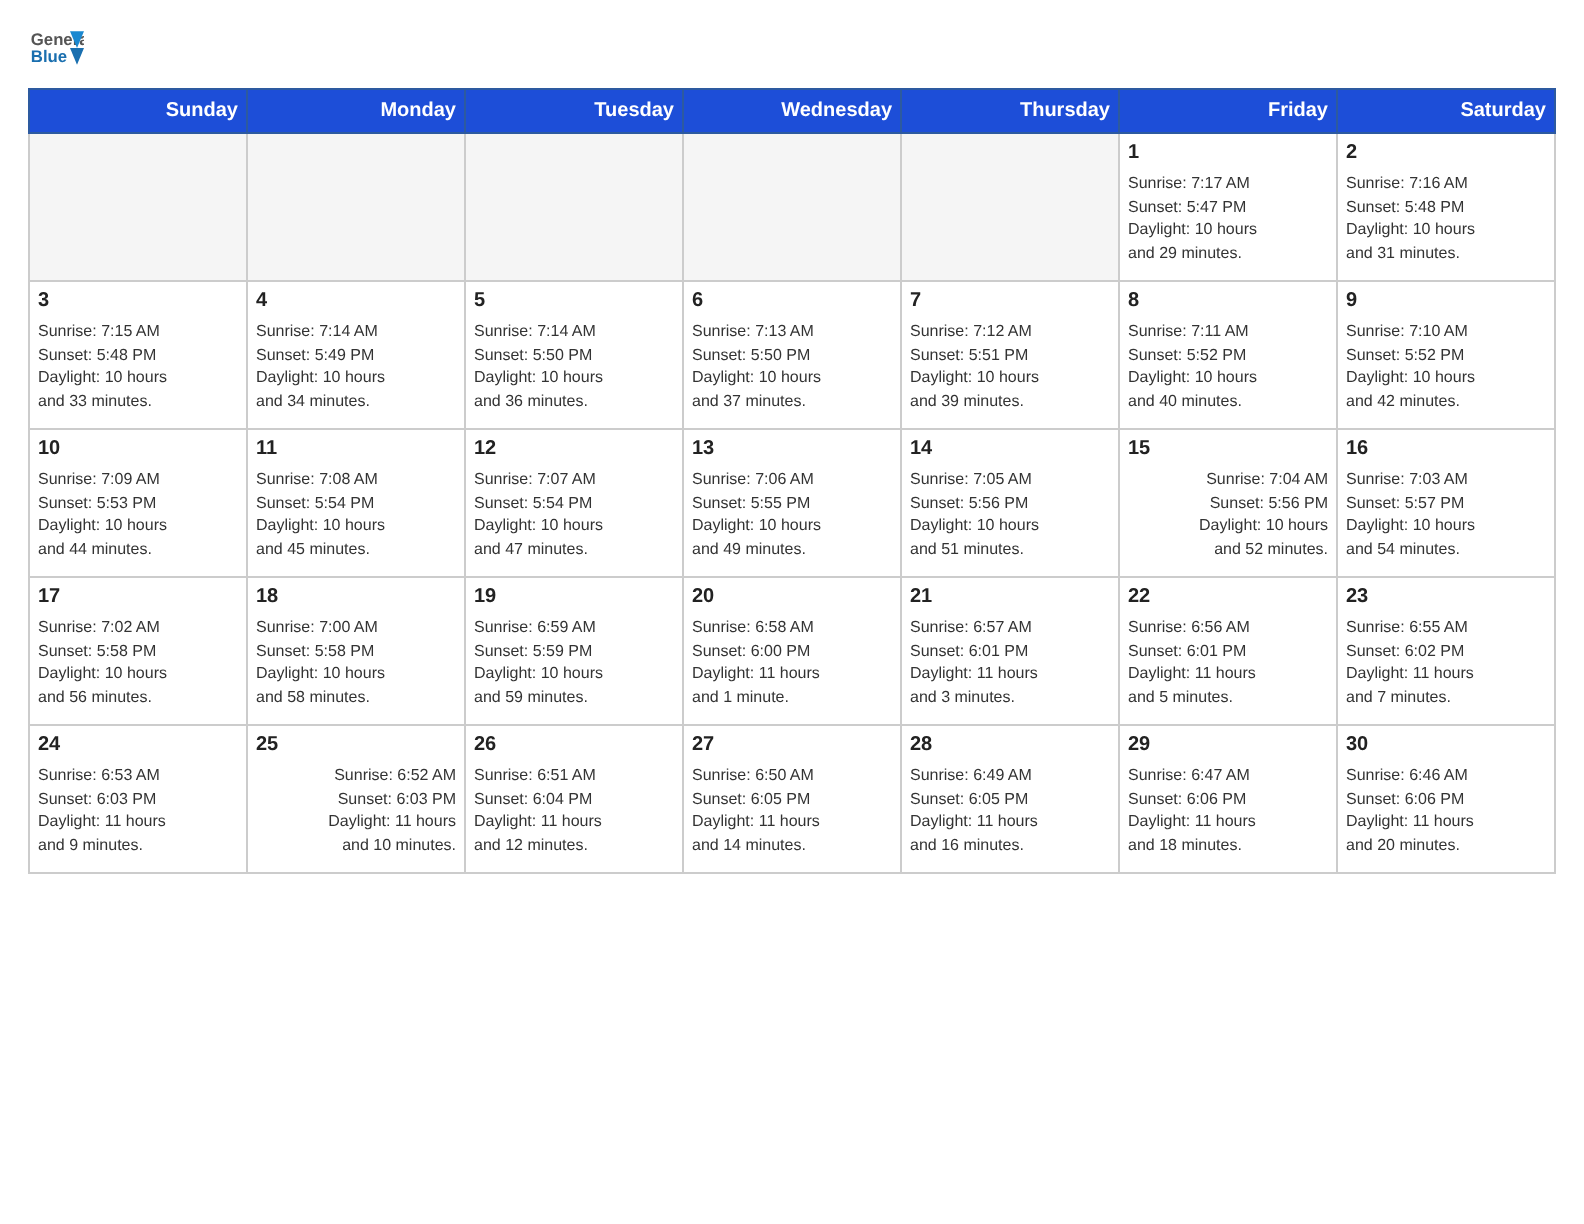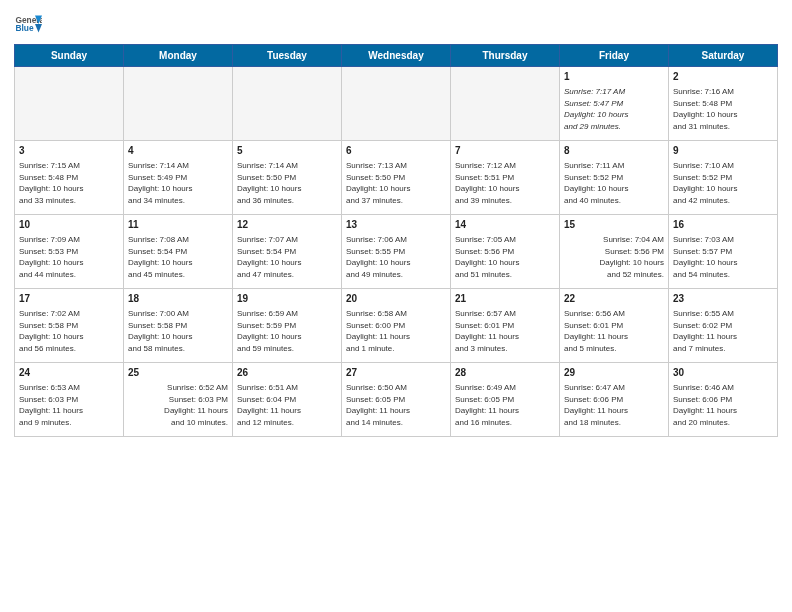--- a/index.html
+++ b/index.html
@@ -42,27 +42,27 @@
       font-size: 14px;
       font-weight: normal;
       color: #444;
     }
     .calendar {
       width: 100%;
       border-collapse: collapse;
       font-size: 9px;
     }
     .calendar thead th {
-      background-color: #0369a1;
+      background-color: #1d4ed8;
       color: #fff;
       padding: 5px 4px;
       font-size: 10px;
       font-weight: bold;
       border: 1px solid #2d5aa0;
-      text-align: center;
+      text-align: right;
     }
     .calendar tbody td {
       border: 1px solid #ccc;
       vertical-align: top;
       padding: 3px 4px;
       width: 14.28%;
       height: 74px;
       background: #fff;
       line-height: 1.4;
       color: #222;
@@ -119,21 +119,21 @@
     </thead>
     <tbody id="calendar-body">
     <tr>
           <td class="empty"></td>
           <td class="empty"></td>
           <td class="empty"></td>
           <td class="empty"></td>
           <td class="empty"></td>
           <td>
             <span class="day-number">1</span>
-            <div class="day-info" style="white-space: pre-line; font-style: italic;">Sunrise: 7:17 AM
+            <div class="day-info" style="white-space: pre-line;">Sunrise: 7:17 AM
 Sunset: 5:47 PM
 Daylight: 10 hours
 and 29 minutes.</div>
           </td>
           <td>
             <span class="day-number">2</span>
             <div class="day-info" style="white-space: pre-line;">Sunrise: 7:16 AM
 Sunset: 5:48 PM
 Daylight: 10 hours
 and 31 minutes.</div>

